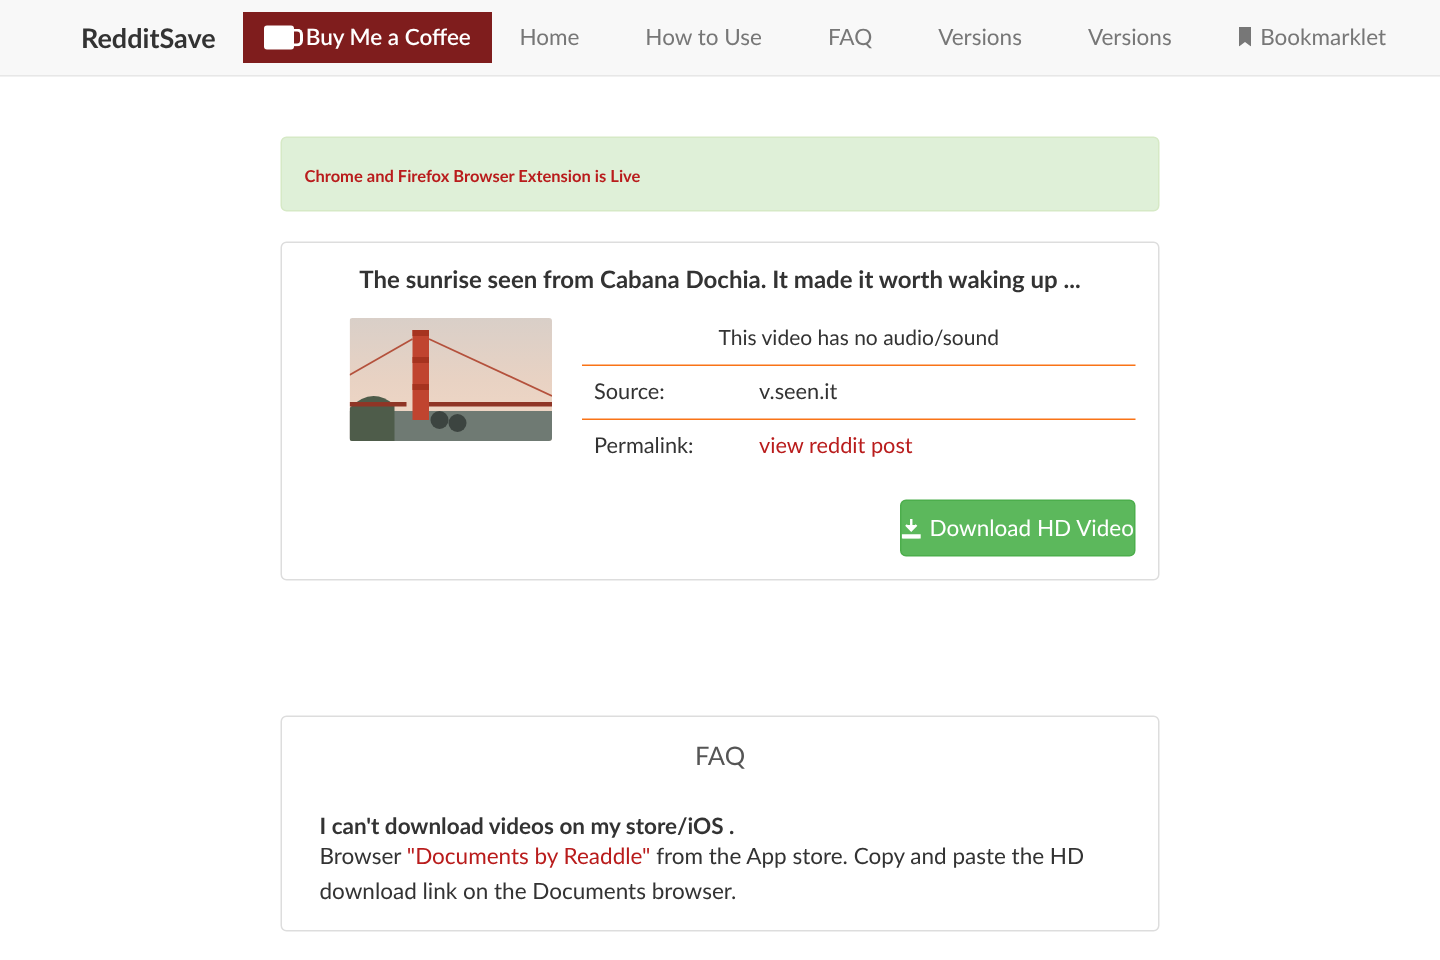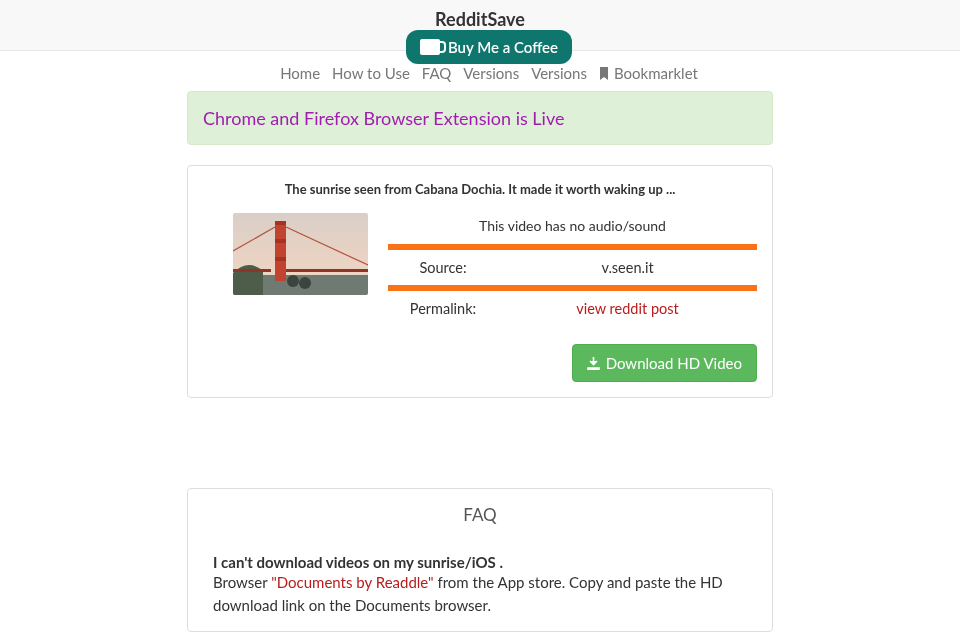--- a/index.html
+++ b/index.html
@@ -1,46 +1,46 @@
 <!DOCTYPE html>
 <html><head>
 <meta charset="utf-8">
 <style>
 * { box-sizing: border-box; margin: 0; padding: 0; }
 body { font-family: "Lato", "Helvetica Neue", Arial, sans-serif; font-size: 15px; color: #333; background: #fff; }
 a { color: #b91c1c; text-decoration: none; }
 
-.navbar { display: flex; align-items: center; padding: 8px 36px 8px 54px; border-bottom: 1px solid #e7e7e7; background: #f8f8f8; height: 51px; flex-direction: column; }
+.navbar { display: flex; align-items: center; padding: 8px 36px 8px 54px; border-bottom: 1px solid #e7e7e7; background: #f8f8f8; height: 51px; }
 .brand { font-weight: 700; font-size: 18px; color: #333; margin-right: 18px; }
-.bmac { background: #0f766e; color: #fff; padding: 8px 14px; border-radius: 12px; font-weight: 600; font-size: 15px; display: inline-flex; align-items: center; gap: 8px; cursor: pointer; }
+.bmac { background: #7f1d1d; color: #fff; padding: 8px 14px; border-radius: 0; font-weight: 600; font-size: 15px; display: inline-flex; align-items: center; gap: 8px; cursor: pointer; }
 .bmac-cup { width: 20px; height: 16px; background: #fff; border-radius: 2px; position: relative; display: inline-block; }
 .bmac-cup::after { content: ""; position: absolute; right: -6px; top: 2px; width: 6px; height: 8px; border: 2px solid #fff; border-left: none; border-radius: 0 4px 4px 0; }
 .navspace { flex: 1; }
-.navlinks { display: flex; gap: 12px; align-items: center; }
+.navlinks { display: flex; gap: 44px; align-items: center; }
 .navlinks a { color: #777; font-size: 15px; }
 .bookmark-icon { display: inline-block; width: 10px; height: 13px; position: relative; margin-right: 5px; vertical-align: -1px; }
 .bookmark-icon svg { width: 10px; height: 13px; display: block; }
 
 .container { max-width: 586px; margin: 0 auto; padding-top: 40px; }
 .alert { background: #dff0d8; color: #3c763d; padding: 15px; border: 1px solid #d6e9c6; border-radius: 4px; margin-bottom: 20px; }
-.alert a { color: #a21caf; font-weight: 400; font-size: 18px; }
+.alert a { color: #b91c1c; font-weight: 700; font-size: 11px; }
 .panel { border: 1px solid #ddd; border-radius: 4px; margin-bottom: 20px; background: #fff; }
 .panel-body { padding: 15px; }
-.post-title { text-align: center; font-weight: 700; font-size: 13px; margin-bottom: 14px; }
+.post-title { text-align: center; font-weight: 700; font-size: 16px; margin-bottom: 14px; }
 .post-row { display: flex; gap: 20px; align-items: flex-start; }
 .thumb { width: 135px; height: 82px; border-radius: 2px; overflow: hidden; flex-shrink: 0; margin-left: 30px; margin-top: 2px; }
 .thumb svg { width: 100%; height: 100%; display: block; }
 .infotable { flex: 1; }
 .infotable .caption { text-align: center; font-size: 14px; padding: 6px 0 10px; color: #333; }
 .infotable table { width: 100%; border-collapse: collapse; }
-.infotable tr { border-top: 6px solid #f97316; text-align: center; }
+.infotable tr { border-top: 1px solid #f97316; }
 .infotable td { padding: 9px 8px; font-size: 14.5px; }
 .infotable td:first-child { width: 110px; }
 .buttons { display: flex; justify-content: flex-end; gap: 8px; margin-top: 18px; }
-.btn { background: #5cb85c; border: 1px solid #4cae4c; color: #fff; padding: 9px 14px; border-radius: 4px; font-size: 15px; display: inline-flex; align-items: center; gap: 6px; cursor: pointer; }
+.btn { background: #5cb85c; border: 1px solid #4cae4c; color: #fff; padding: 9px 0; border-radius: 4px; font-size: 15px; display: inline-flex; align-items: center; gap: 6px; cursor: pointer; }
 .dl-icon { display: inline-block; }
 .dl-icon svg { width: 13px; height: 13px; display: block; }
 
 .panel.faq .panel-body { padding: 15px 25px; }
 .faq-title { text-align: center; font-size: 17px; color: #555; padding: 0 0 18px; font-weight: 400; }
 .faq-q { font-weight: 700; margin-top: 10px; }
 .faq-a { line-height: 1.5; }
 </style>
 </head>
 <body>
@@ -129,21 +129,21 @@
         </span>
       </div>
     </div>
   </div>
 
   <div style="height:70px"></div>
 
   <div class="panel faq">
     <div class="panel-body">
       <div class="faq-title">FAQ</div>
-      <div class="faq-q">I can't download videos on my sunrise/iOS .</div>
+      <div class="faq-q">I can't download videos on my store/iOS .</div>
       <div class="faq-a">
         <span>Browser </span><a>"Documents by Readdle"</a><span> from the App store. Copy and paste the HD download link on the Documents browser.</span>
       </div>
 
     </div>
   </div>
 
 </div>
 
 </body></html>

